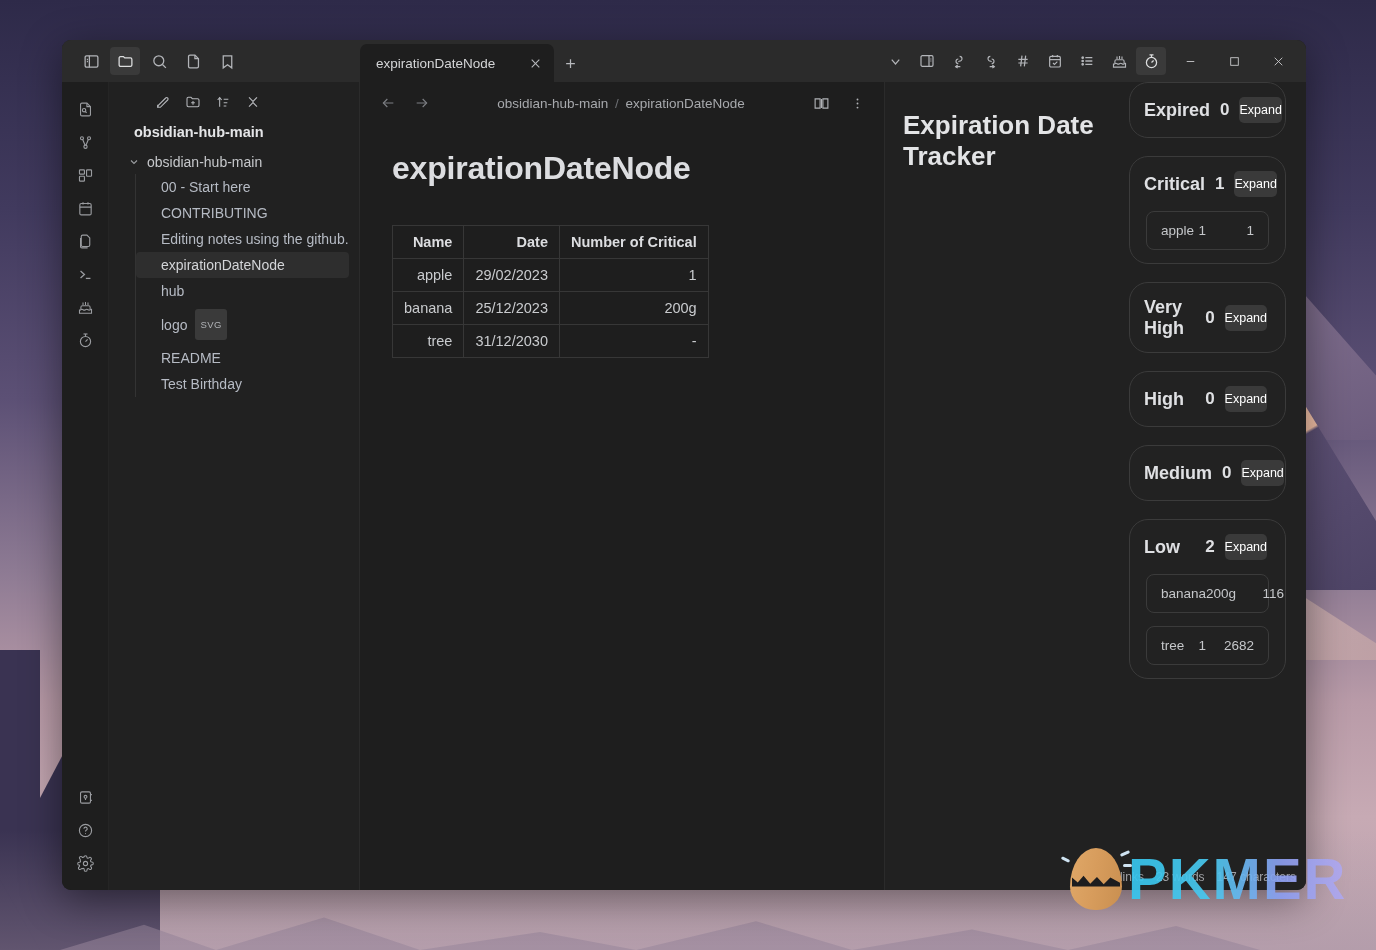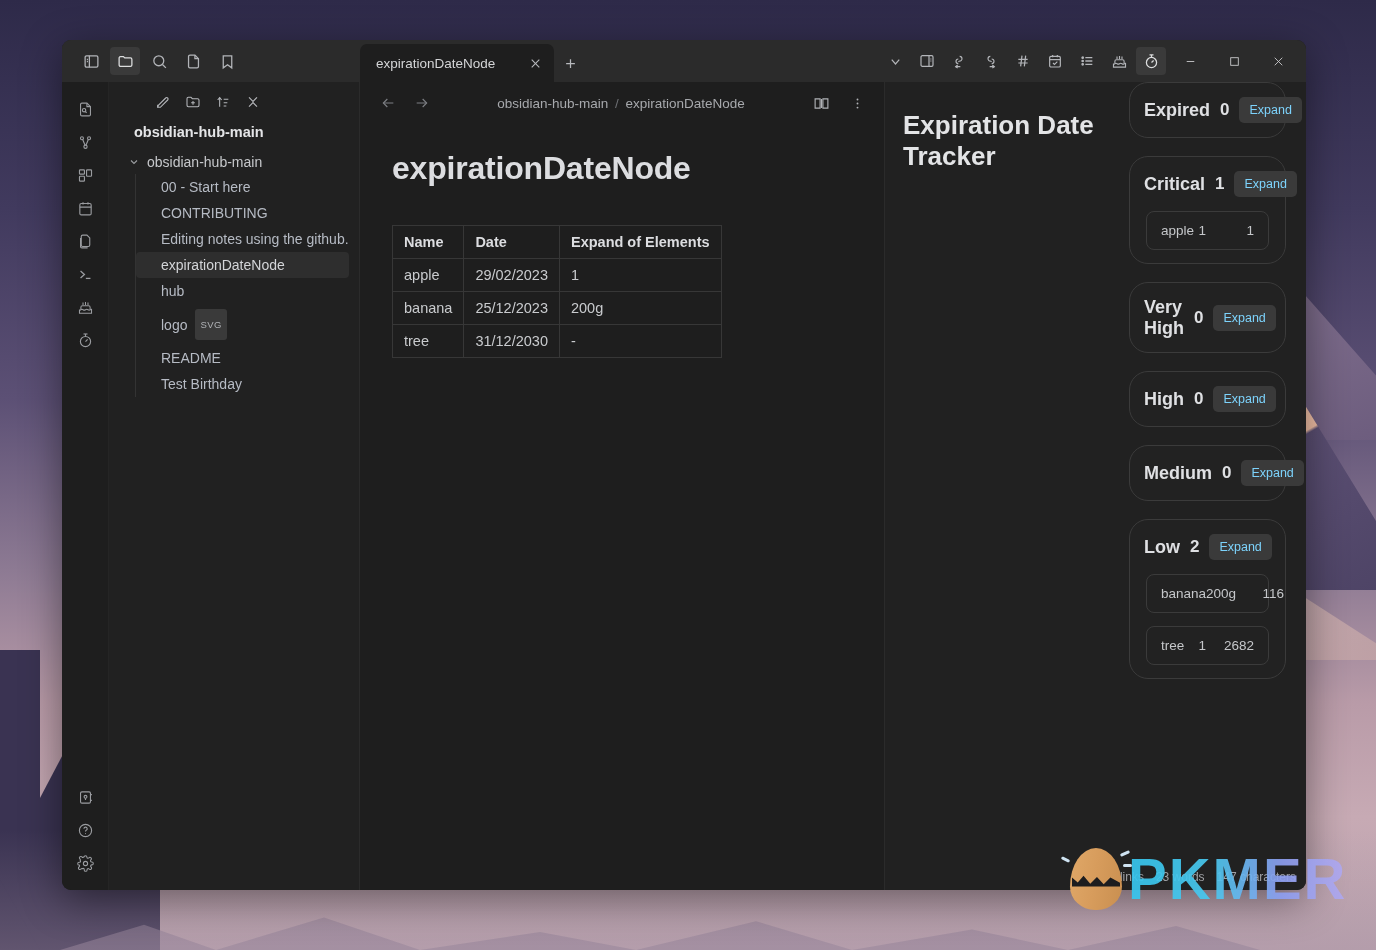--- a/index.html
+++ b/index.html
@@ -284,21 +284,21 @@
     font-size: 32px; font-weight: bold; color: #dcdde0;
     margin-bottom: 38px; letter-spacing: -0.2px;
   }
   table.md {
     border-collapse: collapse;
     font-size: 14.5px;
   }
   table.md th, table.md td {
     border: 1px solid #373737;
     padding: 8px 11px;
-    text-align: left;
+    text-align: right;
     color: #c9cbce;
   }
   table.md th { font-weight: bold; color: #dcdde0; }
 
   
   #right-panel {
     width: 421px; flex: 0 0 421px;
     background: #212121;
     display: flex; flex-direction: row;
     overflow: hidden;
@@ -324,24 +324,24 @@
   }
   .card-label {
     font-size: 18px; font-weight: bold; color: #dfe0e3;
     width: 104px; line-height: 1.14;
   }
   .card-count {
     flex: 1; text-align: center;
     font-size: 17px; font-weight: bold; color: #dfe0e3;
   }
   .expand-btn {
-    background: #3a3a3a; color: #7dd3fc;
+    background: #3a3a3a; color: #ffffff;
     border: none; border-radius: 5px;
     font-size: 12.5px;
-    padding: 6px 10px;
+    padding: 6px 0;
     font-family: "Liberation Sans", sans-serif;
   }
   .sub-item {
     border: 1px solid #3b3b3b;
     border-radius: 8px;
     margin: 0 6px 13px 16px;
     padding: 11px 14px;
     display: flex; align-items: center;
     font-size: 13.5px;
     color: #c5c7ca;
@@ -733,21 +733,21 @@
           </div>
         </div>
 
         <div id="editor-body">
           <div id="note-title">expirationDateNode</div>
           <table class="md">
             <thead>
               <tr>
                 <th>Name</th>
                 <th>Date</th>
-                <th>Expand of Elements</th>
+                <th>Number of Critical</th>
               </tr>
             </thead>
             <tbody>
               <tr>
                 <td>apple</td>
                 <td>29/02/2023</td>
                 <td>1</td>
               </tr>
               <tr>
                 <td>banana</td>

